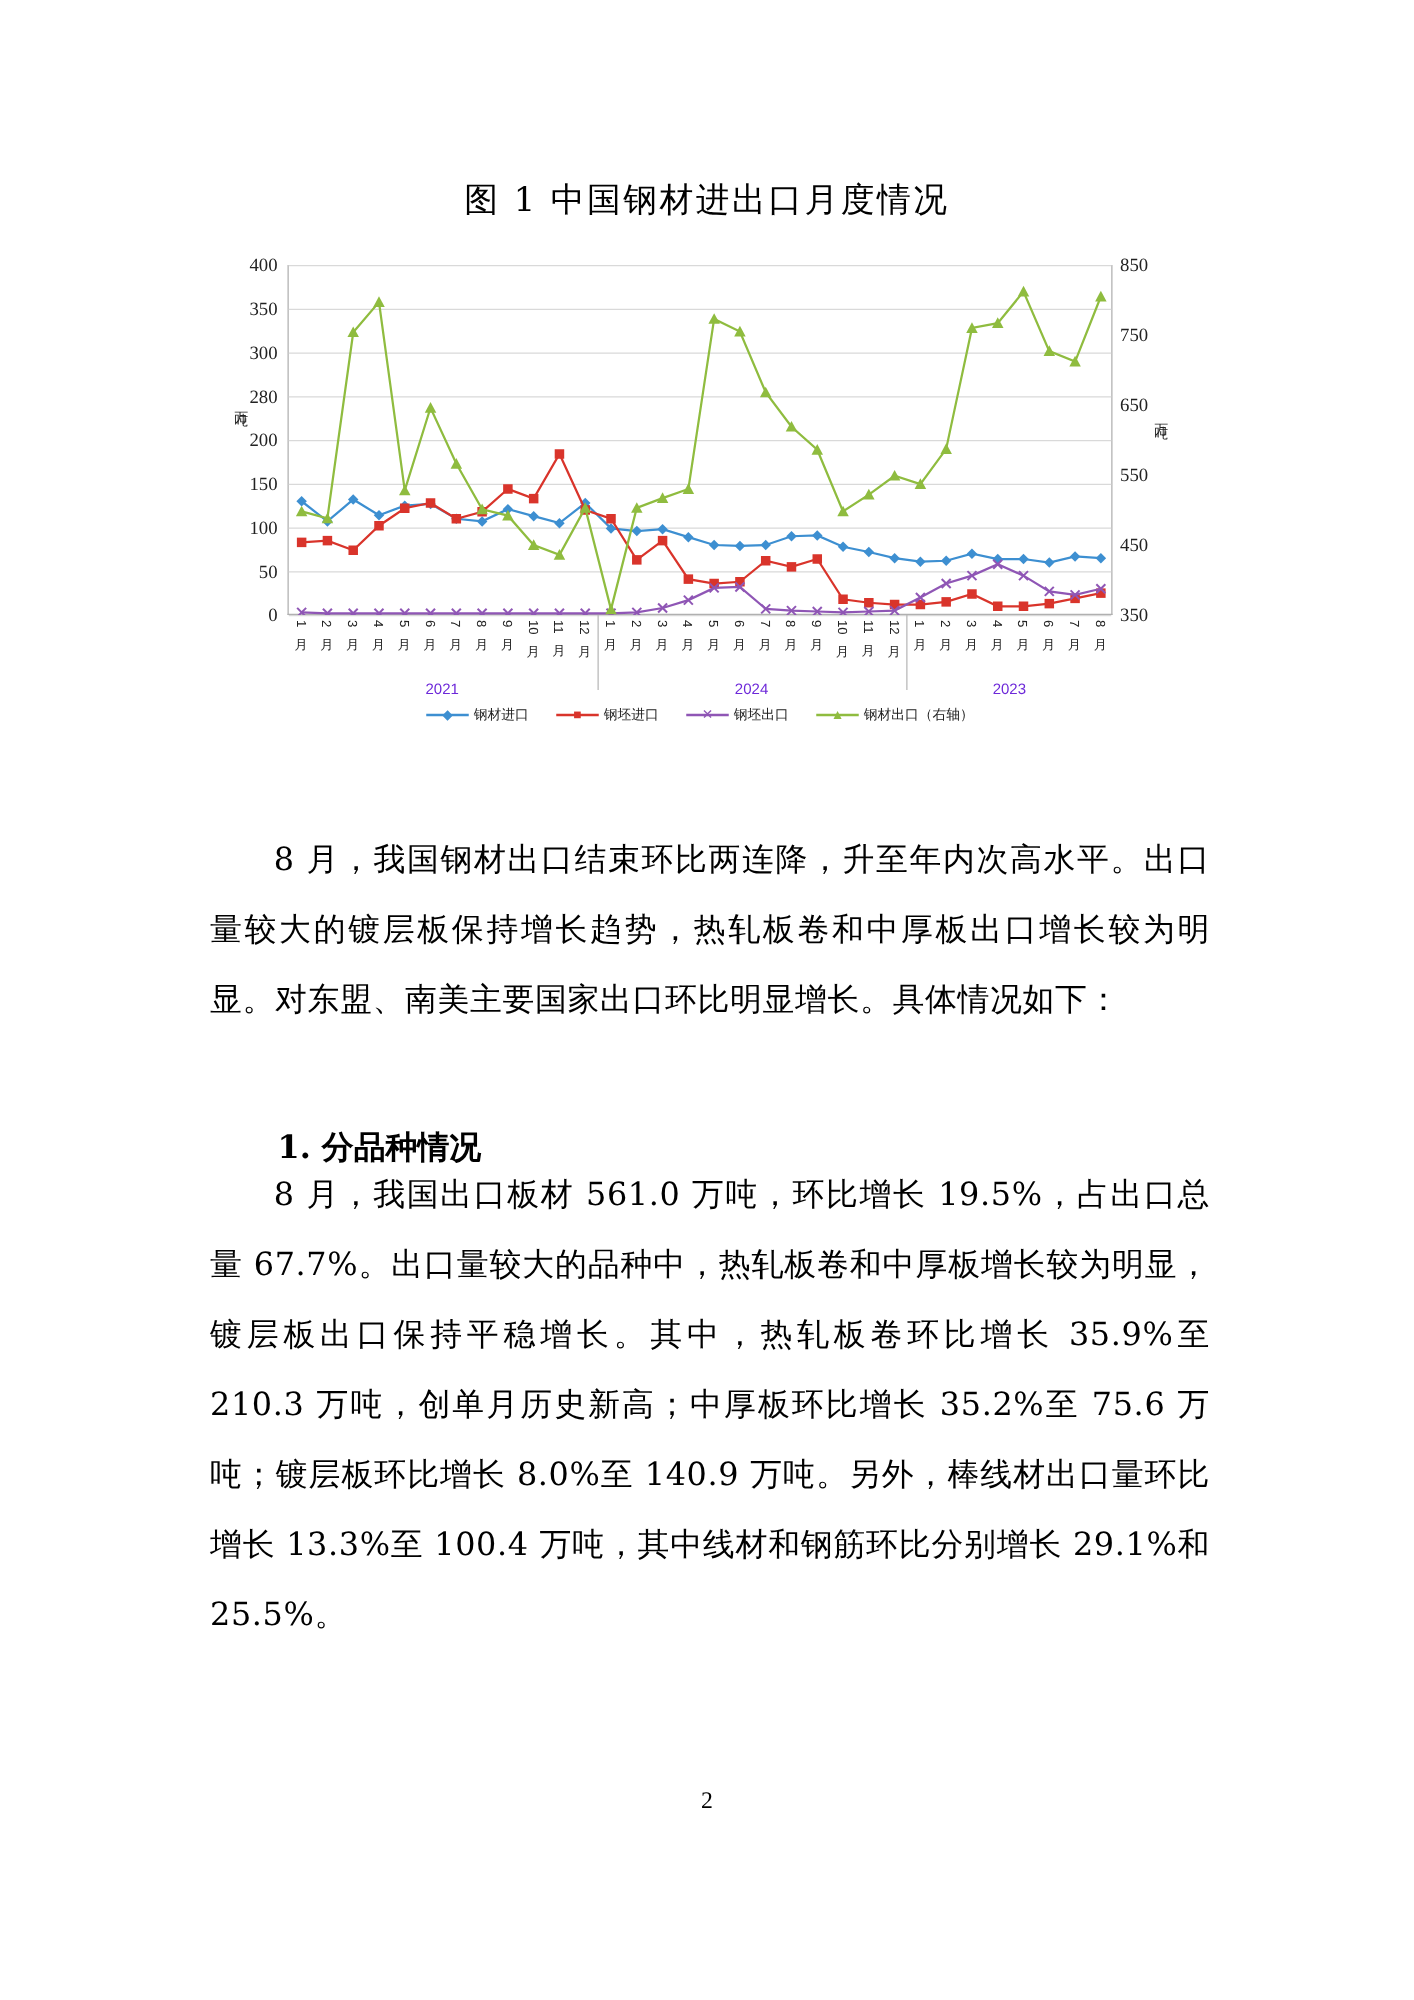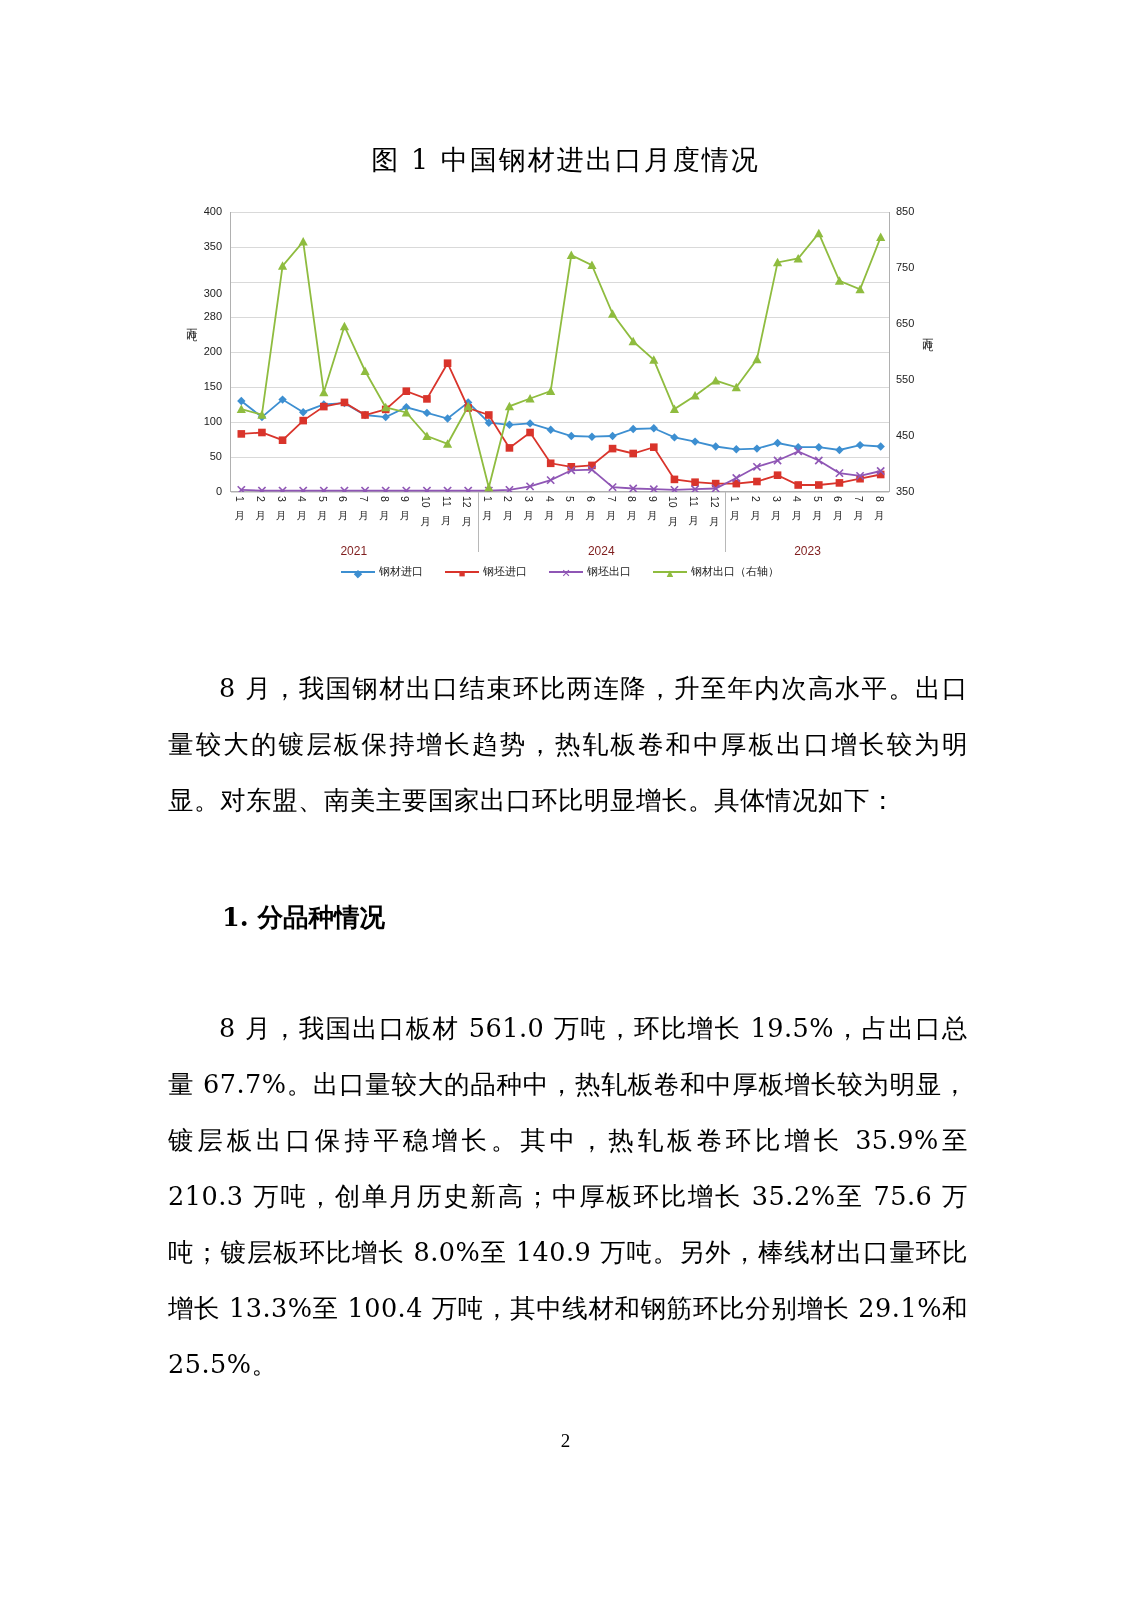--- a/index.html
+++ b/index.html
@@ -53,22 +53,22 @@
   }
   .gridline {
     position: absolute;
     left: 0;
     width: 100%;
     border-top: 1px solid #d9d9d9;
     height: 0;
   }
   .ytick-l, .ytick-r {
     position: absolute;
-    font-family: Liberation Sans, sans-serif;
-    font-size: 11px;
+    font-family: Liberation Serif, serif;
+    font-size: 15px;
     color: #222;
     line-height: 1;
   }
   .ytick-l { text-align: right; width: 34px; }
   .ytick-r { text-align: left; width: 40px; }
   .axis-title {
     position: absolute;
     font-family: "Liberation Sans", sans-serif;
     font-size: 11px;
     color: #222;
@@ -90,21 +90,21 @@
     font-size: 10.5px;
     color: #222;
     writing-mode: vertical-rl;
     transform: translateX(-50%);
     white-space: nowrap;
   }
   .yearlab {
     position: absolute;
     font-family: "Liberation Sans", sans-serif;
     font-size: 12px;
-    color: #7f1d1d;
+    color: #6d28d9;
     transform: translateX(-50%);
     top: 344px;
   }
   .yearsep {
     position: absolute;
     width: 0;
     border-left: 1px solid #b8b8b8;
     top: 292px;
     height: 60px;
   }
@@ -487,33 +487,33 @@
           </div>
           <span class="leg-txt">钢材出口（右轴）</span>
         </div>
       </div>
   <div class="ytick-l" style="left: 10px; top: 286px;">0</div>
       <div class="ytick-l" style="left: 10px; top: 251px;">50</div>
       <div class="ytick-l" style="left: 10px; top: 216px;">100</div>
       <div class="ytick-l" style="left: 10px; top: 181px;">150</div>
       <div class="ytick-l" style="left: 10px; top: 146px;">200</div>
       <div class="ytick-l" style="left: 10px; top: 111px;">280</div>
-      <div class="ytick-l" style="left: 10px; top: 88px;">300</div>
+      <div class="ytick-l" style="left: 10px; top: 76px;">300</div>
       <div class="ytick-l" style="left: 10px; top: 41px;">350</div>
       <div class="ytick-l" style="left: 10px; top: 6px;">400</div>
       <div class="ytick-r" style="left: 718px; top: 286px;">350</div>
       <div class="ytick-r" style="left: 718px; top: 230px;">450</div>
       <div class="ytick-r" style="left: 718px; top: 174px;">550</div>
       <div class="ytick-r" style="left: 718px; top: 118px;">650</div>
       <div class="ytick-r" style="left: 718px; top: 62px;">750</div>
       <div class="ytick-r" style="left: 718px; top: 6px;">850</div>
     </div>
 
 
   <div class="para indent" style="top:660px;">8 月，我国钢材出口结束环比两连降，升至年内次高水平。出口量较大的镀层板保持增长趋势，热轧板卷和中厚板出口增长较为明显。对东盟、南美主要国家出口环比明显增长。具体情况如下：</div>
 
   <div class="h3" style="top:900px;">1. 分品种情况</div>
 
-  <div class="para indent" style="top:1000px;">8 月，我国出口板材 561.0 万吨，环比增长 19.5%，占出口总量 67.7%。出口量较大的品种中，热轧板卷和中厚板增长较为明显，镀层板出口保持平稳增长。其中，热轧板卷环比增长 35.9%至 210.3 万吨，创单月历史新高；中厚板环比增长 35.2%至 75.6 万吨；镀层板环比增长 8.0%至 140.9 万吨。另外，棒线材出口量环比增长 13.3%至 100.4 万吨，其中线材和钢筋环比分别增长 29.1%和 25.5%。</div>
+  <div class="para indent" style="top:928px;">8 月，我国出口板材 561.0 万吨，环比增长 19.5%，占出口总量 67.7%。出口量较大的品种中，热轧板卷和中厚板增长较为明显，镀层板出口保持平稳增长。其中，热轧板卷环比增长 35.9%至 210.3 万吨，创单月历史新高；中厚板环比增长 35.2%至 75.6 万吨；镀层板环比增长 8.0%至 140.9 万吨。另外，棒线材出口量环比增长 13.3%至 100.4 万吨，其中线材和钢筋环比分别增长 29.1%和 25.5%。</div>
 
 
   <div class="pagenum">2</div>
 </div>
 
 </body></html>

